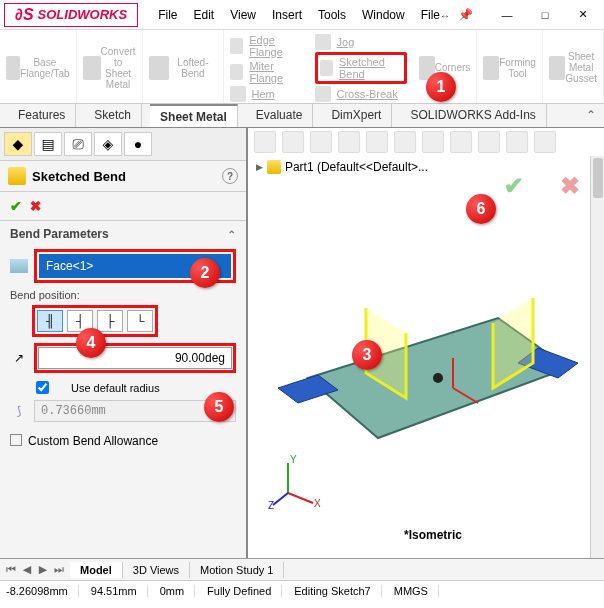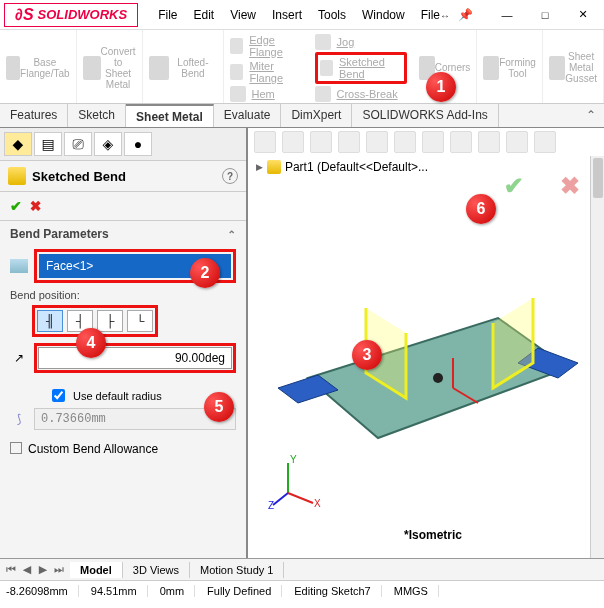--- a/index.html
+++ b/index.html
@@ -17,21 +17,21 @@
 .ribbon { height: 74px; background: #fff; display: flex; border-bottom: 1px solid #ccc; }
 .ribbon-group { display: flex; flex-direction: row; align-items: center; justify-content: space-between; padding: 4px 6px 2px; border-right: 1px solid #eee; min-width: 48px; }
 .ribbon-group .rg-icon { width: 24px; height: 24px; background: #d8d8d8; border-radius: 2px; }
 .ribbon-group .rg-label { font-size: 10px; color: #aaa; text-align: center; line-height: 1.1; }
 .ribbon-sub { display: flex; flex-direction: column; gap: 2px; padding: 4px 6px; font-size: 11px; color: #aaa; text-decoration: underline; }
 .ribbon-sub-row { display: flex; align-items: center; gap: 6px; }
 .ribbon-sub-row .ri { width: 16px; height: 16px; background: #e0e0e0; border-radius: 2px; }
 .red-box { border: 3px solid #e11; border-radius: 2px; }
 .callout { position: absolute; width: 30px; height: 30px; border-radius: 50%; background: radial-gradient(circle at 30% 30%, #f55, #c00); color: #fff; font-weight: bold; font-size: 16px; display: flex; align-items: center; justify-content: center; box-shadow: 1px 1px 3px rgba(0,0,0,.4); z-index: 100; }
 .tabs { height: 24px; display: flex; background: #f4f4f4; border-bottom: 1px solid #888; font-size: 12px; }
-.tab { padding: 4px 10px; border-right: 1px solid #ccc; color: #333; cursor: pointer; }
+.tab { padding: 4px 10px; border-right: 1px solid #ccc; color: #333; cursor: pointer; margin-left: 8px; }
 .tab.active { background: #fff; border-top: 2px solid #888; font-weight: bold; }
 .tabs-spacer { flex: 1; }
 .tabs-collapse { padding: 4px 8px; color: #666; }
 .main { display: flex; height: 430px; }
 .panel { width: 248px; background: #f4f4f4; border-right: 2px solid #888; display: flex; flex-direction: column; }
 .panel-icons { display: flex; padding: 4px; gap: 2px; border-bottom: 1px solid #ccc; background: #eee; }
 .panel-icon { width: 28px; height: 24px; background: #fff; border: 1px solid #ccc; display: flex; align-items: center; justify-content: center; font-size: 14px; }
 .panel-title { display: flex; align-items: center; gap: 6px; padding: 6px 8px; font-weight: bold; font-size: 13px; border-bottom: 1px solid #ccc; }
 .panel-title .pt-icon { width: 18px; height: 18px; background: linear-gradient(#ffe066,#e6b800); border-radius: 2px; }
 .panel-title .help { margin-left: auto; width: 16px; height: 16px; border: 1px solid #999; border-radius: 50%; font-size: 10px; display: flex; align-items: center; justify-content: center; color: #666; }
@@ -45,21 +45,21 @@
 .sel-box { flex: 1; background: #1668c7; color: #fff; padding: 4px 6px; border: 1px solid #1668c7; }
 .sel-box-wrap { border: 3px solid #e11; padding: 2px; flex: 1; }
 .bend-label { padding: 2px 10px; font-size: 11px; color: #444; }
 .bend-icons { display: flex; gap: 4px; margin: 2px 32px; border: 3px solid #e11; padding: 2px; width: fit-content; }
 .bend-ico { width: 26px; height: 22px; background: #fff; border: 1px solid #aaa; display: flex; align-items: center; justify-content: center; font-size: 12px; }
 .bend-ico.sel { background: #cde6ff; border-color: #4a90d9; }
 .angle-row { display: flex; align-items: center; gap: 6px; margin: 4px 10px; }
 .angle-icon { width: 18px; height: 18px; display: flex; align-items: center; justify-content: center; }
 .angle-input { flex: 1; background: #fff; border: 1px solid #999; padding: 3px 6px; }
 .angle-wrap { border: 3px solid #e11; padding: 1px; flex: 1; display: flex; text-align: right; }
-.chk-row { display: flex; align-items: center; gap: 8px; padding: 4px 52px; font-size: 11px; margin-top: 8px; }
+.chk-row { display: flex; align-items: center; gap: 22px; padding: 4px 36px; font-size: 11px; }
 .radius-row { display: flex; align-items: center; gap: 6px; margin: 2px 10px; }
 .radius-input { flex: 1; background: #f0f0f0; border: 1px solid #ccc; padding: 3px 6px; color: #888; font-family: Liberation Mono, monospace; }
 .expand-row { display: flex; align-items: flex-start; gap: 6px; padding: 10px 10px; font-size: 12px; }
 .expand-box { width: 12px; height: 12px; border: 1px solid #888; display: flex; align-items: center; justify-content: center; font-size: 9px; }
 .viewport { flex: 1; background: #fff; position: relative; overflow: hidden; }
 .vp-toolbar { height: 28px; padding: 2px 6px; display: flex; gap: 6px; align-items: center; }
 .vp-tool { width: 22px; height: 22px; background: #eee; border: 1px solid #ddd; border-radius: 2px; }
 .vp-tree { padding: 4px 8px; font-size: 12px; display: flex; align-items: center; gap: 4px; }
 .vp-tree .tri { font-size: 9px; color: #666; }
 .vp-conf { position: absolute; right: 24px; top: 44px; display: flex; gap: 36px; }

